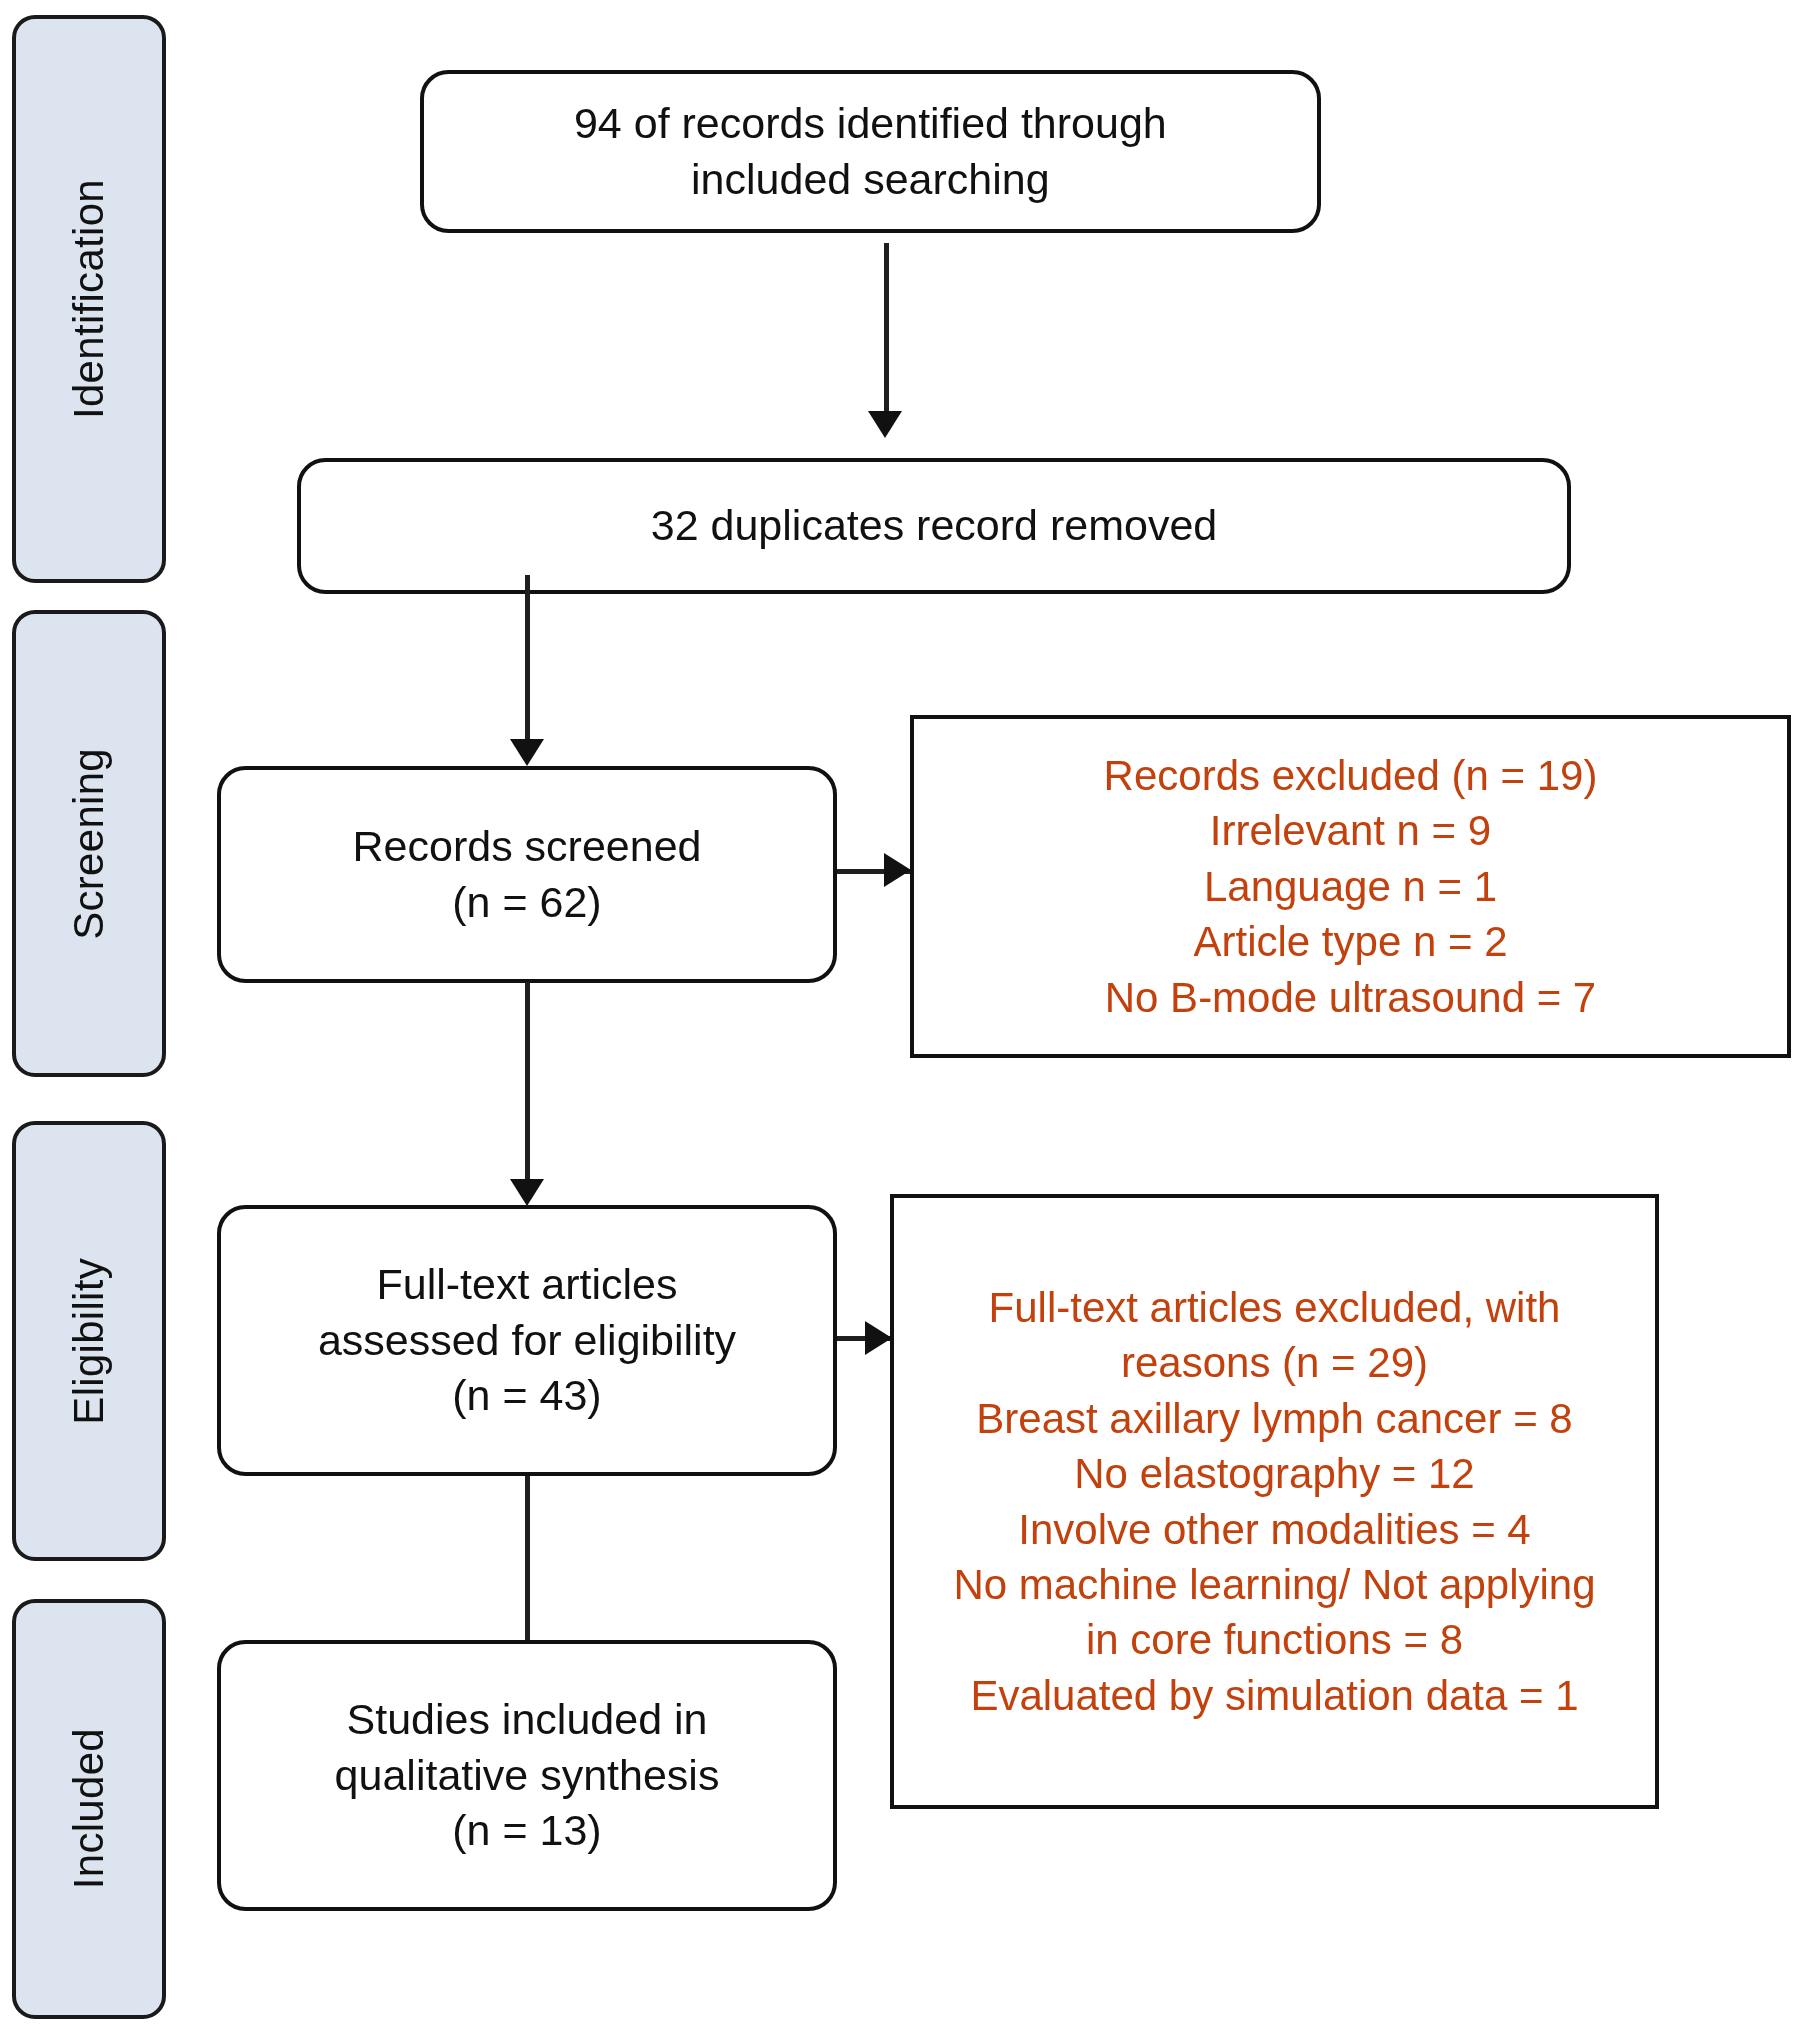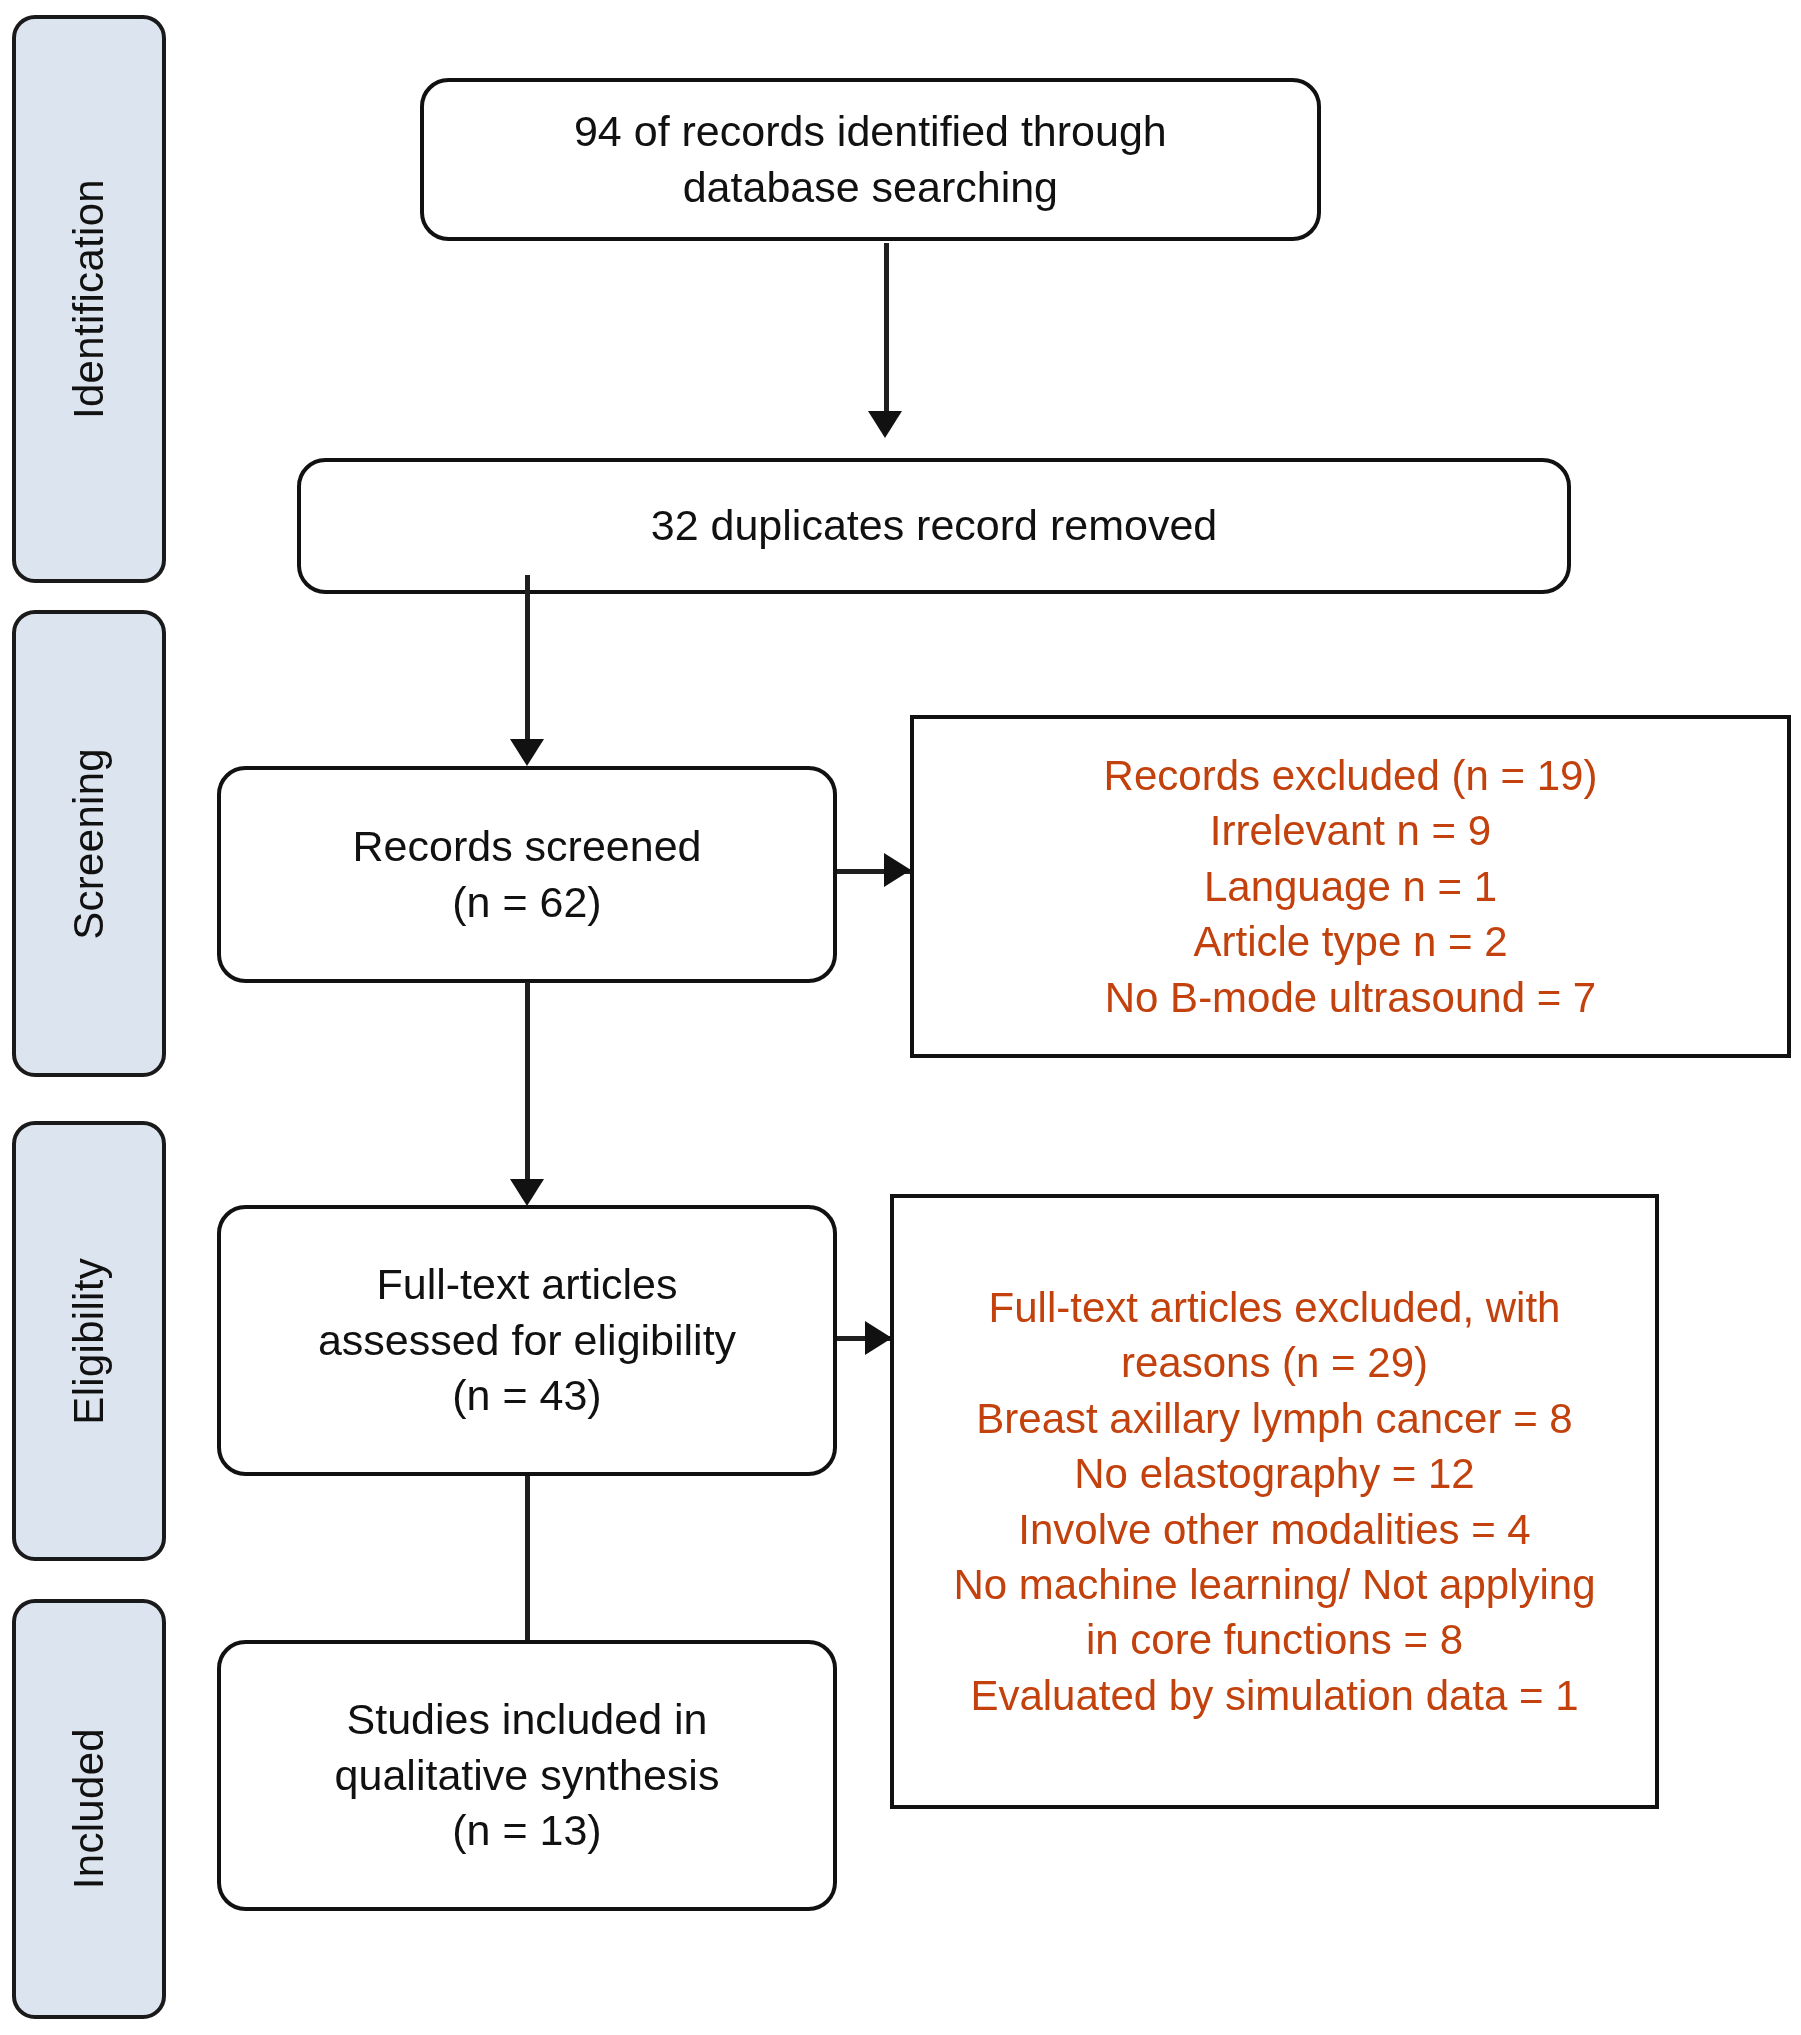--- a/index.html
+++ b/index.html
@@ -117,24 +117,24 @@
   </div>
 
   <div class="stage-box" style="left:12.2px; top:1121px; width:154px; height:440px;">
     <span class="stage-label">Eligibility</span>
   </div>
 
   <div class="stage-box" style="left:12.2px; top:1599px; width:154px; height:420px;">
     <span class="stage-label">Included</span>
   </div>
 
-  <div class="flow-box" style="left:420px; top:78px; width:901px; height:163px;padding-left:16px;">
+  <div class="flow-box" style="left:420px; top:70px; width:901px; height:163px;padding-left:16px;">
     <div class="txt">
       <div>94 of records identified through</div>
-      <div>database searching</div>
+      <div>included searching</div>
     </div>
   </div>
 
   <div class="v-line" style="left:884px; top:243px; width:4.7px; height:178px;"></div>
   <div class="arrow-down" style="left:868px; top:411px;"></div>
 
   <div class="flow-box" style="left:288px; top:458px; width:1274px; height:136px;margin-left:9px;">
     <div class="txt">
       <div>32 duplicates record removed</div>
     </div>

